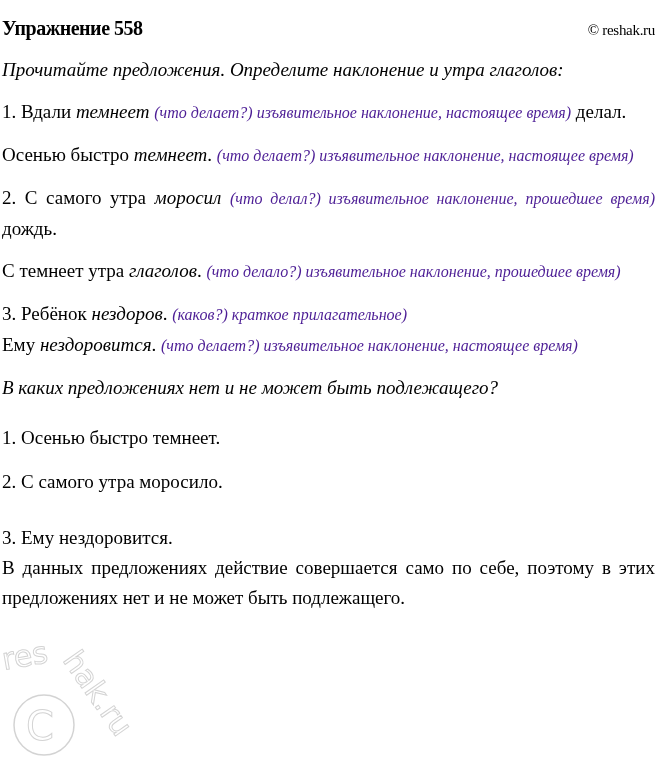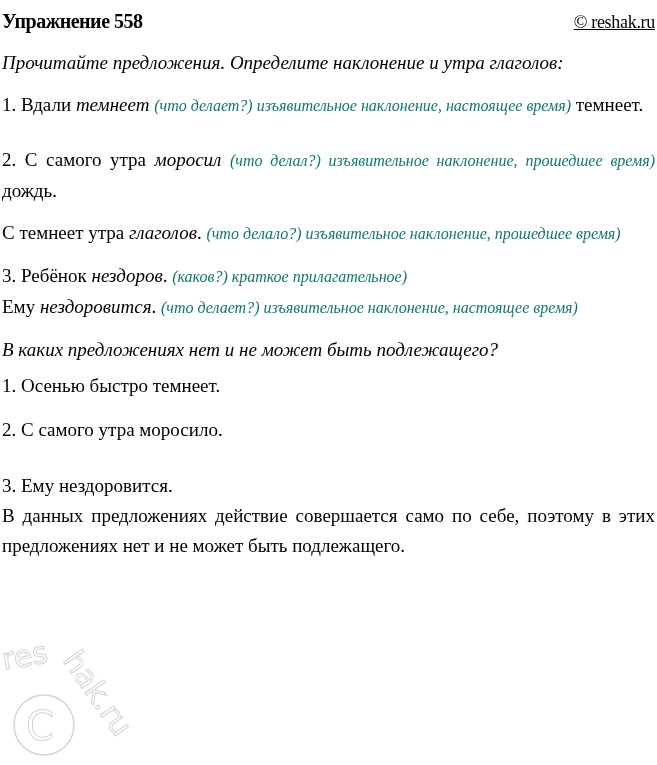--- a/index.html
+++ b/index.html
@@ -11,51 +11,50 @@
       width: 657px;
       height: 765px;
       position: relative;
       overflow: hidden;
       font-family: "Liberation Serif", "DejaVu Serif", serif;
       color: #000000;
     }
     .page {
       position: absolute;
       left: 2px;
-      top: 8px;
+      top: 15px;
       width: 653px;
     }
     .header {
       display: flex;
       justify-content: space-between;
       align-items: baseline;
       height: 26px;
       margin-top: 0px;
     }
     .title {
       font-weight: bold;
       font-size: 20px;
       line-height: 26px;
       letter-spacing: -0.5px;
     }
     .copyright {
-      font-size: 18px;
+      font-size: 15px;
       line-height: 26px;
       letter-spacing: -0.3px;
-      text-decoration: underline;
     }
     .p {
       font-size: 19px;
       line-height: 30px;
       text-align: justify;
       margin: 0;
     }
     .italic { font-style: italic; }
     .note {
-      color: #0f766e;
+      color: #4c1d95;
       font-style: italic;
       font-size: 16px;
     }
     .verb { font-style: italic; }
     .watermark {
       position: absolute;
       left: 2px;
       top: 640px;
       width: 150px;
       height: 130px;
@@ -68,43 +67,46 @@
 
 <div class="page">
   <div class="header">
     <span class="title">Упражнение 558</span>
     <span class="copyright">© reshak.ru</span>
   </div>
 
   <p class="p italic" style="margin-top:14px;">Прочитайте предложения. Определите наклонение и утра глаголов:</p>
 
   <p class="p" style="margin-top:12px;">
-    <span>1. Вдали </span><span class="verb">темнеет</span><span> </span><span class="note">(что делает?) изъявительное наклонение, настоящее время)</span><span> темнеет.</span>
+    <span>1. Вдали </span><span class="verb">темнеет</span><span> </span><span class="note">(что делает?) изъявительное наклонение, настоящее время)</span><span> делал.</span>
   </p>
 
+  <p class="p" style="margin-top:12px;">
+    <span>Осенью быстро </span><span class="verb">темнеет</span><span>. </span><span class="note">(что делает?) изъявительное наклонение, настоящее время)</span><span></span>
+  </p>
 
-  <p class="p" style="margin-top:24px;">
+  <p class="p" style="margin-top:12px;">
     <span>2. С самого утра </span><span class="verb">моросил</span><span> </span><span class="note">(что делал?) изъявительное наклонение, прошедшее время)</span><span> дождь.</span>
   </p>
 
   <p class="p" style="margin-top:12px;">
     <span>С темнеет утра </span><span class="verb">глаголов</span><span>. </span><span class="note">(что делало?) изъявительное наклонение, прошедшее время)</span><span></span>
   </p>
 
   <p class="p" style="margin-top:12px;">
     <span>3. Ребёнок </span><span class="verb">нездоров</span><span>. </span><span class="note">(каков?) краткое прилагательное)</span><span></span>
   </p>
 
   <p class="p" style="margin-top:0;">
     <span>Ему </span><span class="verb">нездоровится</span><span>. </span><span class="note">(что делает?) изъявительное наклонение, настоящее время)</span><span></span>
   </p>
 
   <p class="p italic" style="margin-top:12px;font-family:Liberation Serif, serif;">В каких предложениях нет и не может быть подлежащего?</p>
 
-  <p class="p" style="margin-top:6px;font-family:Liberation Serif, serif;">1. Осенью быстро темнеет.</p>
+  <p class="p" style="margin-top:20px;font-family:Liberation Serif, serif;">1. Осенью быстро темнеет.</p>
   <p class="p" style="margin-top:14px;">2. С самого утра моросило.</p>
   <p class="p" style="margin-top:26px;">3. Ему нездоровится.</p>
 
   <p class="p" style="">В данных предложениях действие совершается само по себе, поэтому в этих предложениях нет и не может быть подлежащего.</p>
 </div>
 
 <svg class="watermark" viewBox="0 0 150 130">
   <g fill="none" stroke="#b0b0b0" stroke-width="1.5">
     <text x="2" y="30" font-family="DejaVu Sans, sans-serif" font-size="30" fill="none" stroke="#b0b0b0" stroke-width="1" transform="rotate(-10 2 30)">res</text>
     <text x="60" y="20" font-family="DejaVu Sans, sans-serif" font-size="30" fill="none" stroke="#b0b0b0" stroke-width="1" transform="rotate(55 60 20)">hak.ru</text>

